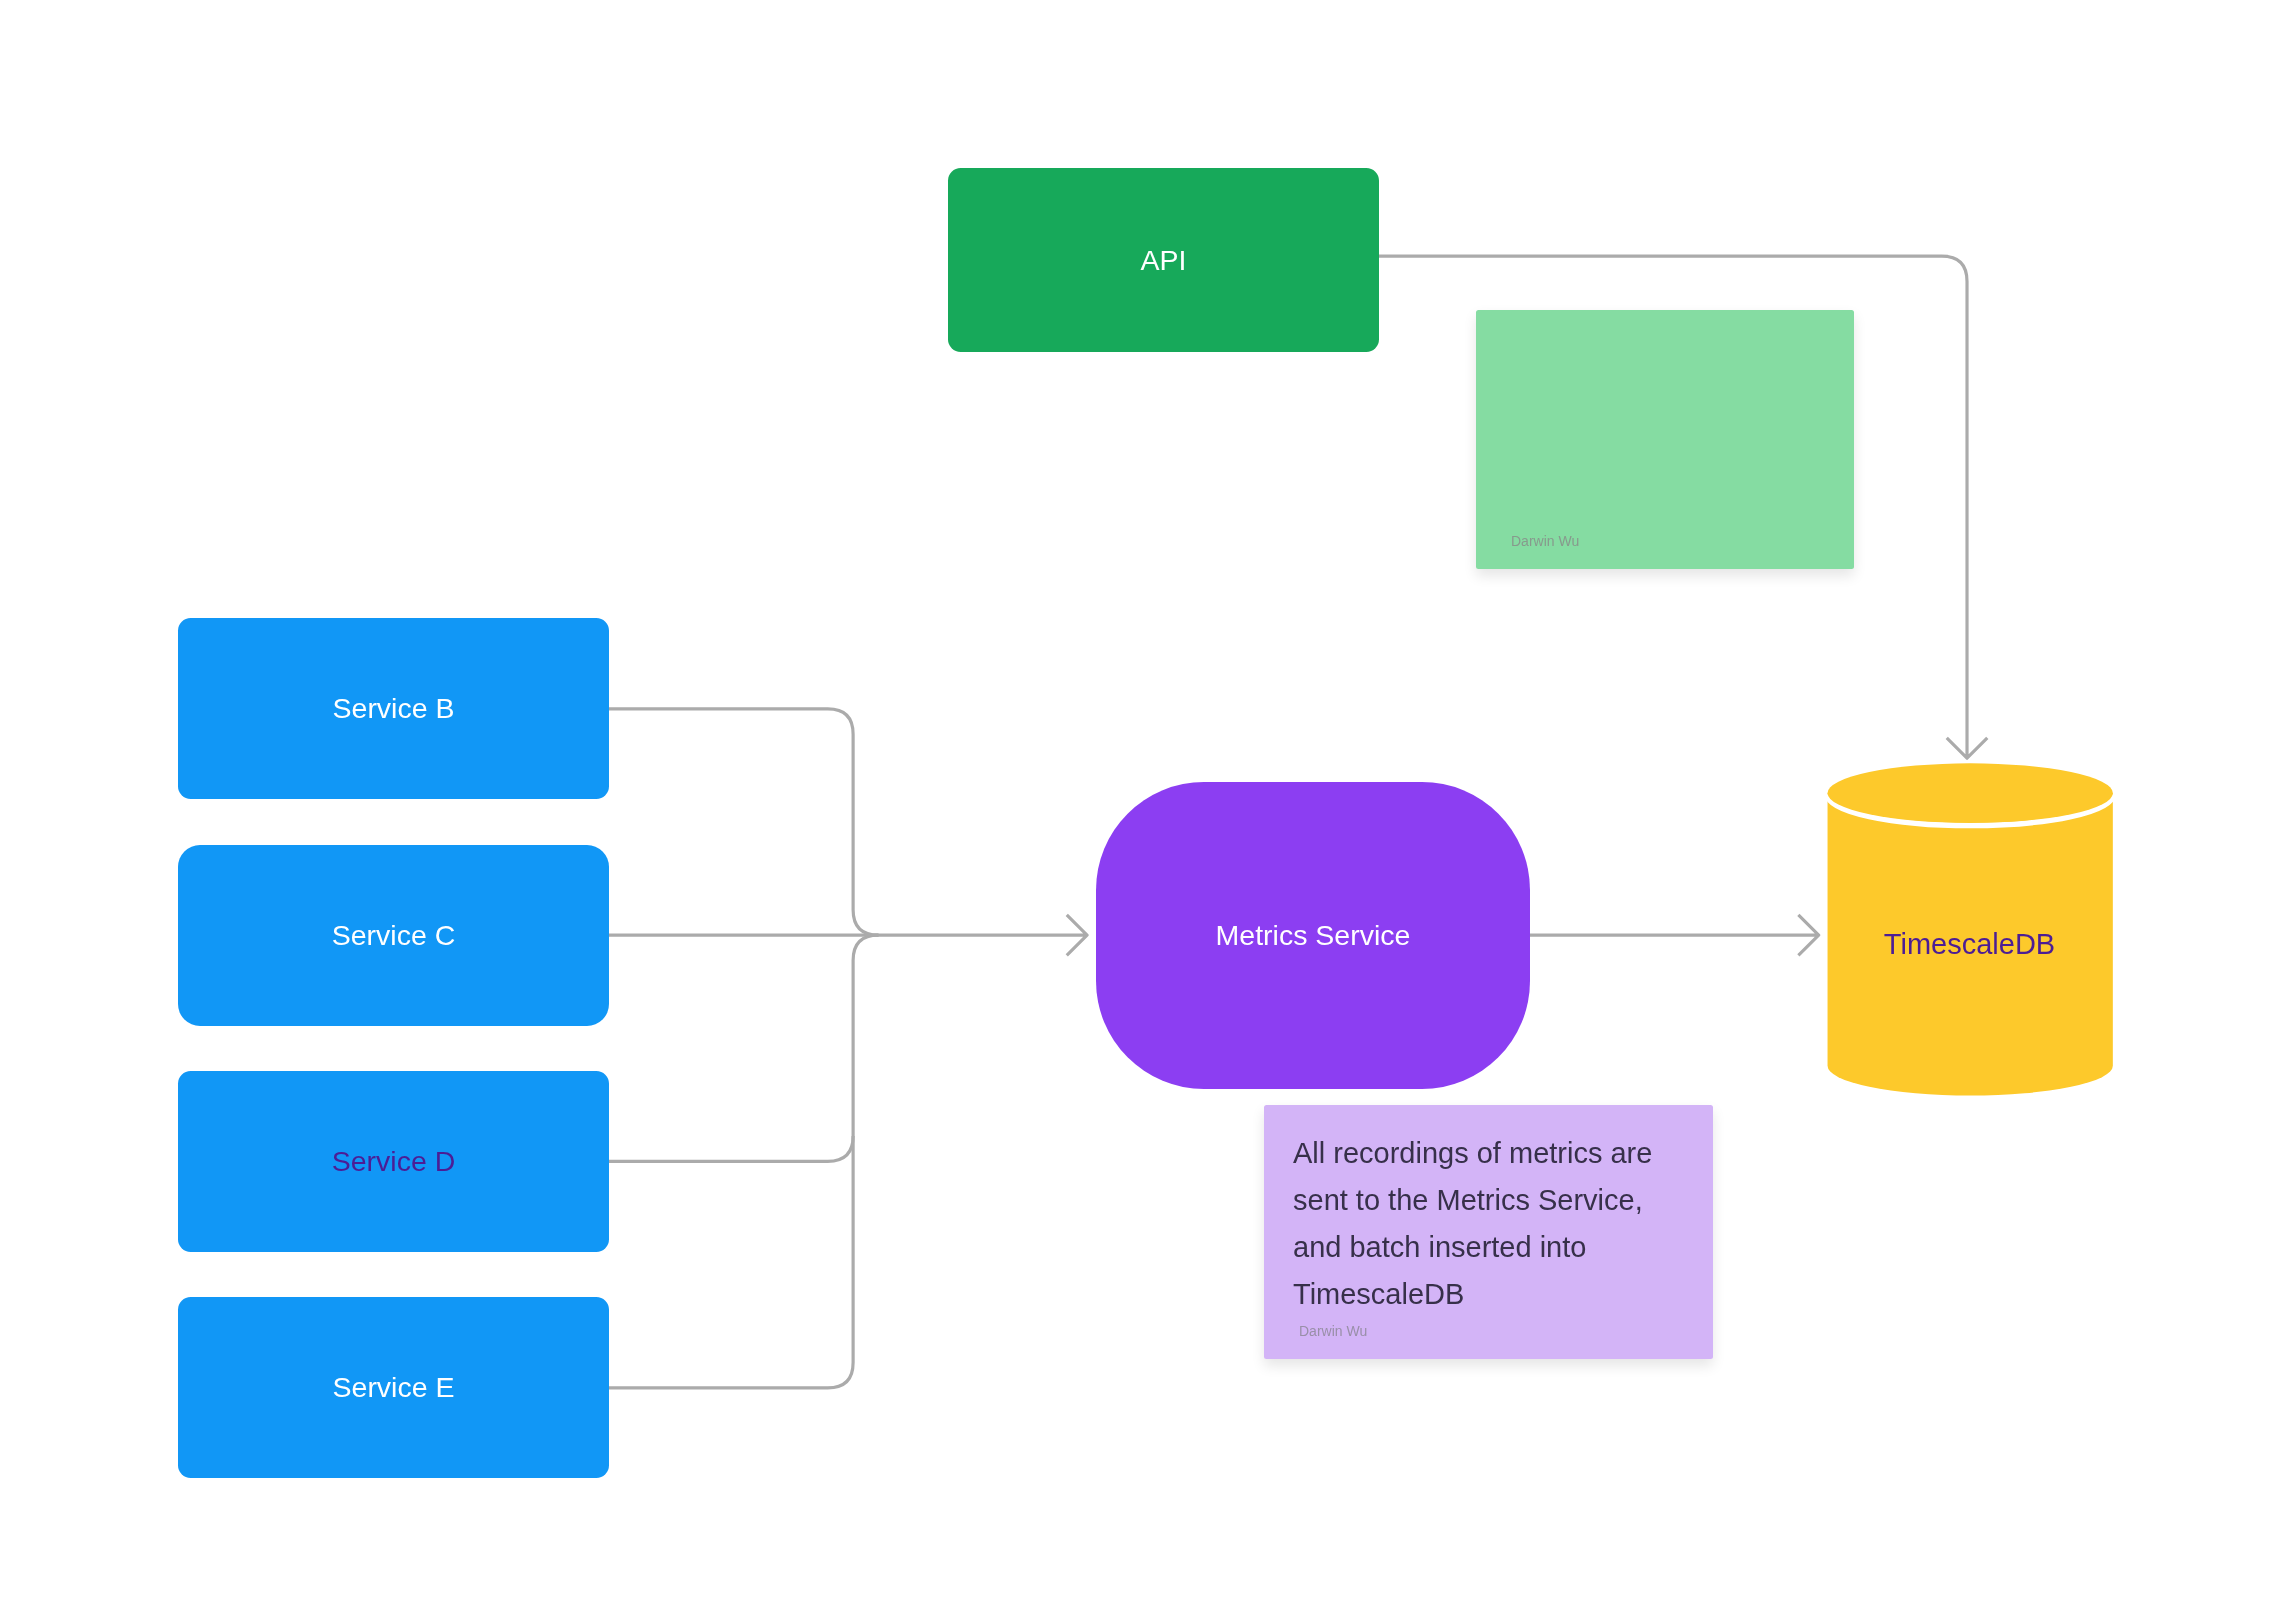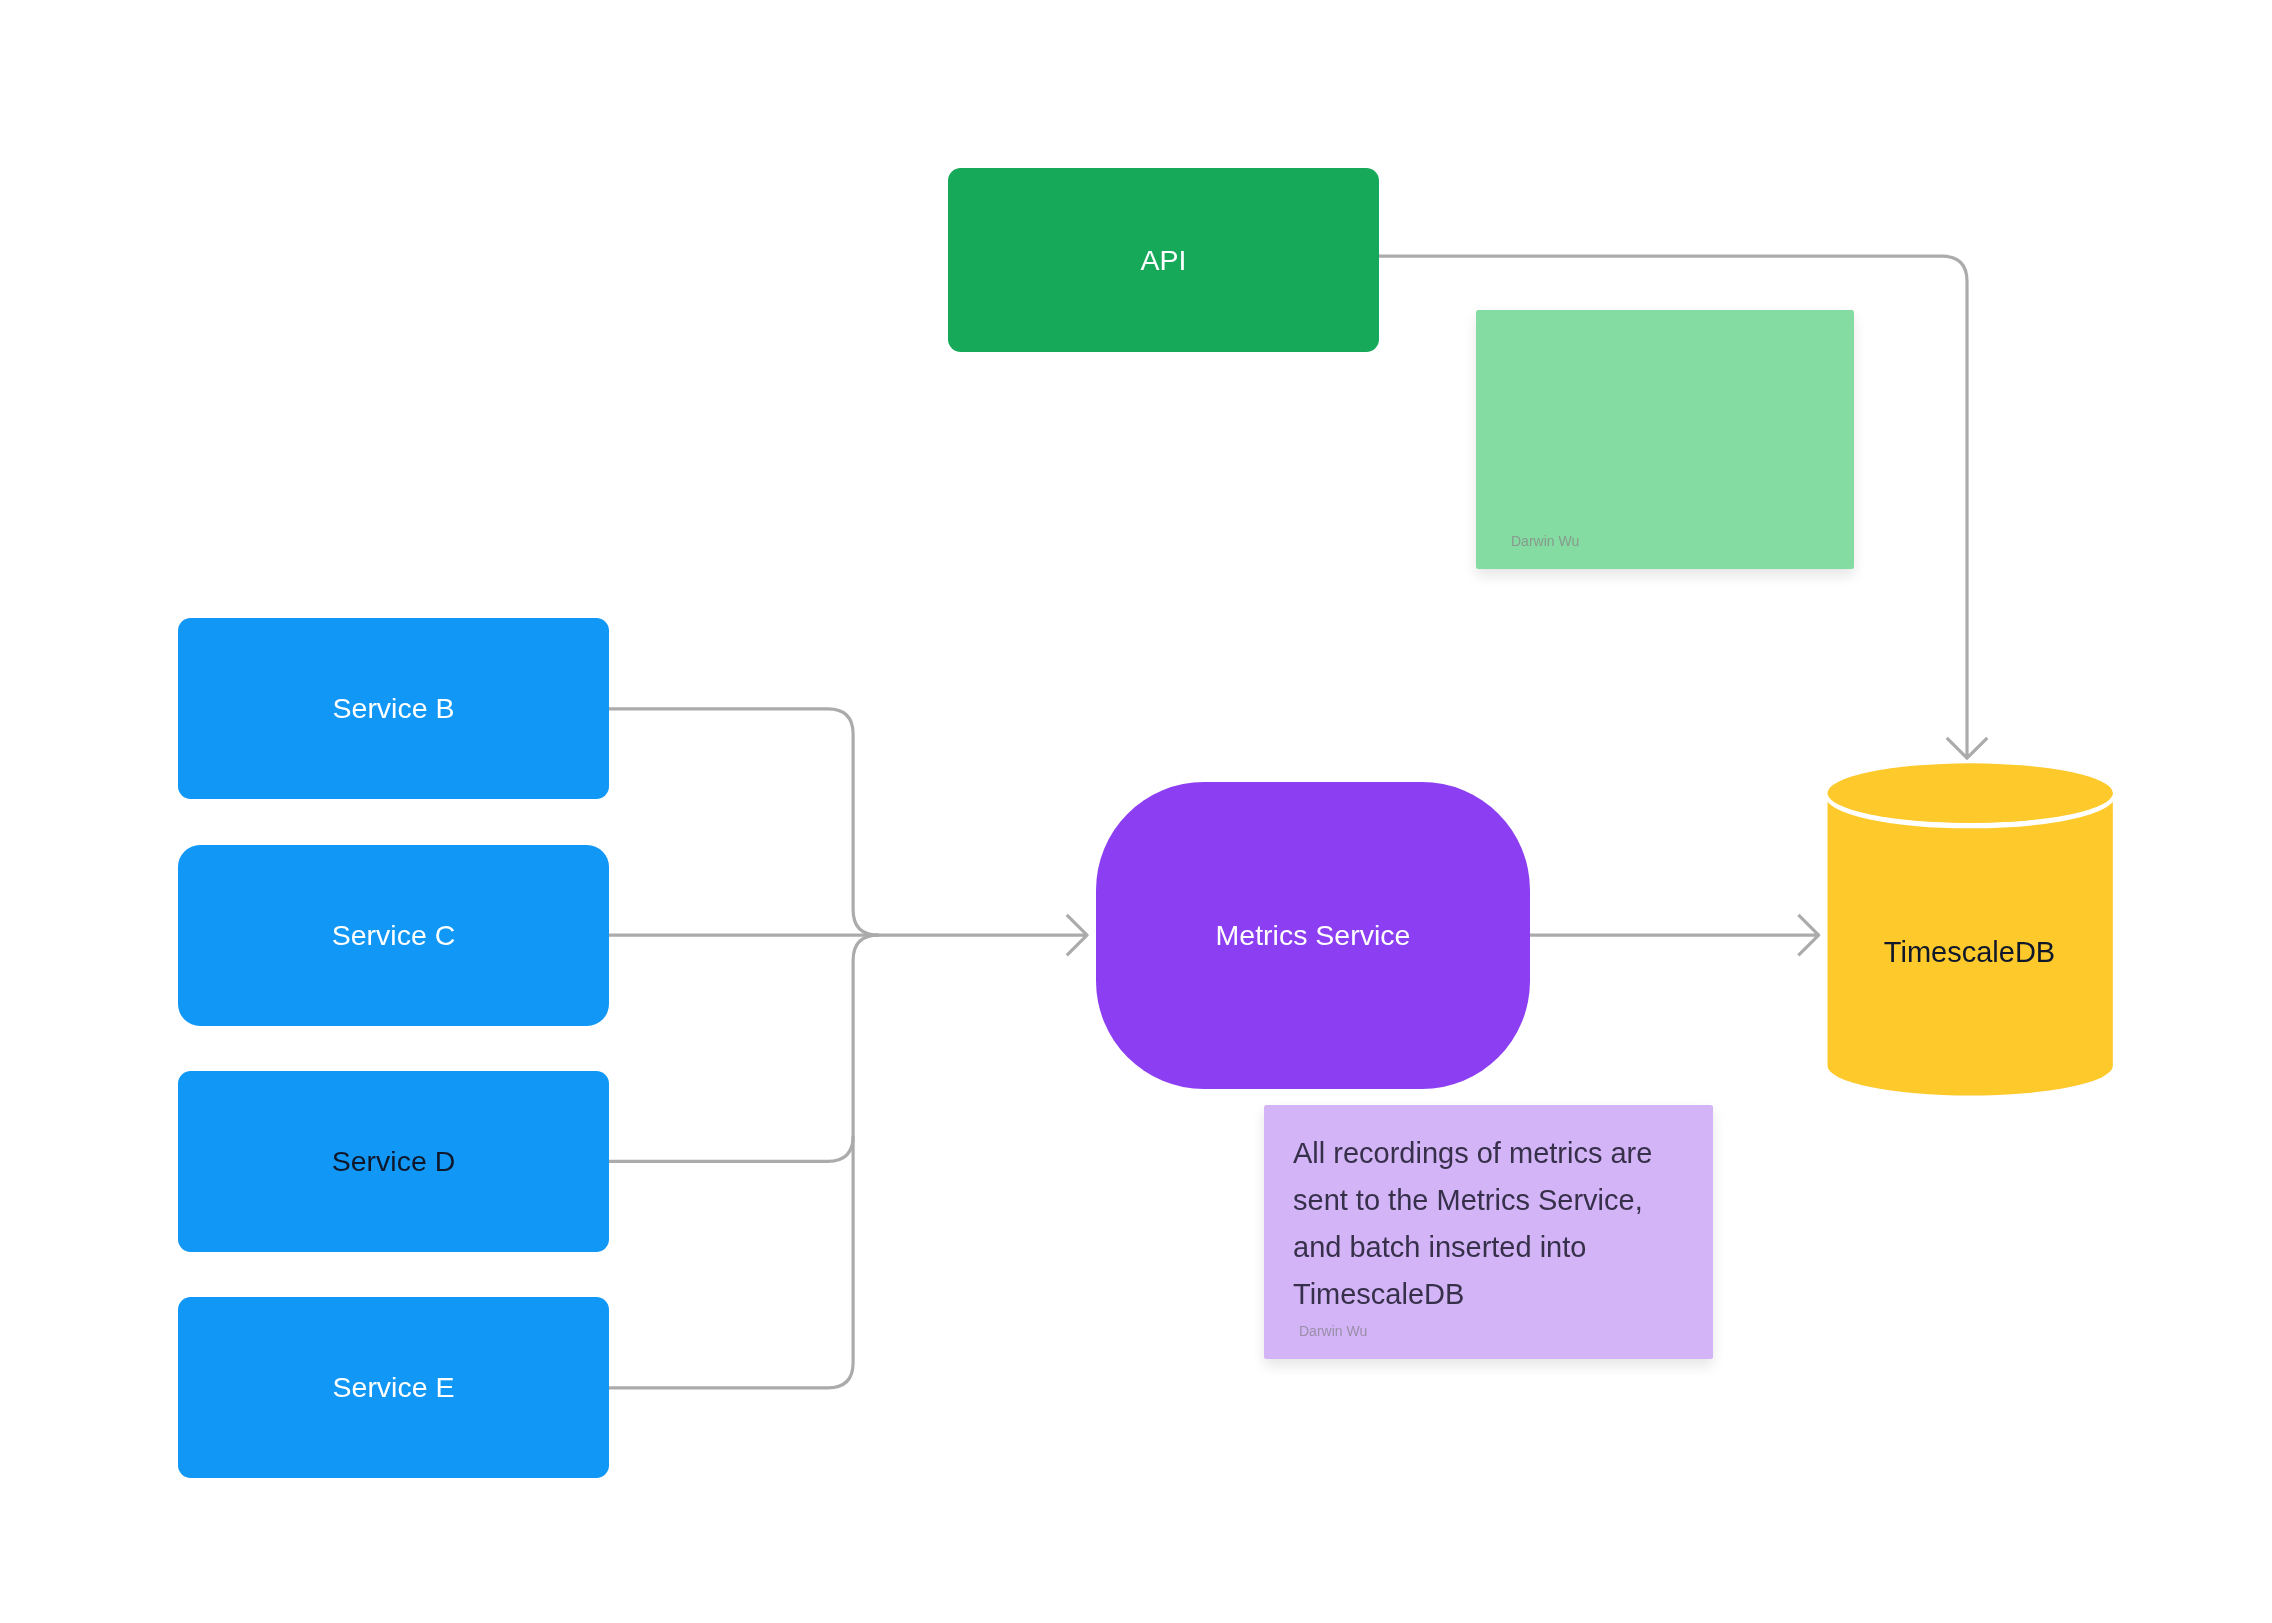--- a/index.html
+++ b/index.html
@@ -76,32 +76,32 @@
   <div class="node node-rect node-api" style="background-color: rgb(23, 169, 90); color: rgb(255, 255, 255);">
     <span>API</span>
   </div>
 
   <div class="node node-rect node-service node-service-b" style="background-color: rgb(17, 151, 246); color: rgb(255, 255, 255);">
     <span>Service B</span>
   </div>
   <div class="node node-rect node-service node-service-c" style="background-color: rgb(17, 151, 246); color: rgb(255, 255, 255); border-radius: 22px;">
     <span>Service C</span>
   </div>
-  <div class="node node-rect node-service node-service-d" style="background-color: rgb(17, 151, 246); color: #0f172a;">
+  <div class="node node-rect node-service node-service-d" style="background-color: rgb(17, 151, 246); color: #4c1d95;">
     <span>Service D</span>
   </div>
   <div class="node node-rect node-service node-service-e" style="background-color: rgb(17, 151, 246); color: rgb(255, 255, 255);">
     <span>Service E</span>
   </div>
 
   <div class="node node-metrics" style="background-color: rgb(140, 62, 242); color: rgb(255, 255, 255);">
     <span>Metrics Service</span>
   </div>
 
-  <div class="db-label" style="color: #0f172a; margin-top: 8px;">TimescaleDB</div>
+  <div class="db-label" style="color: #4c1d95;">TimescaleDB</div>
 
   <div class="note note-api" style="background-color: rgb(133, 220, 162); color: rgb(46, 59, 51);">
     <span class="author" style="color: rgb(135, 154, 141);">Darwin Wu</span>
   </div>
 
   <div class="note note-metrics" style="background-color: rgb(211, 180, 247); color: rgb(55, 48, 74);">
     <div>All recordings of metrics are sent to the Metrics Service, and batch inserted into TimescaleDB</div>
     <span class="author" style="color: rgb(153, 143, 168);">Darwin Wu</span>
   </div>
 

